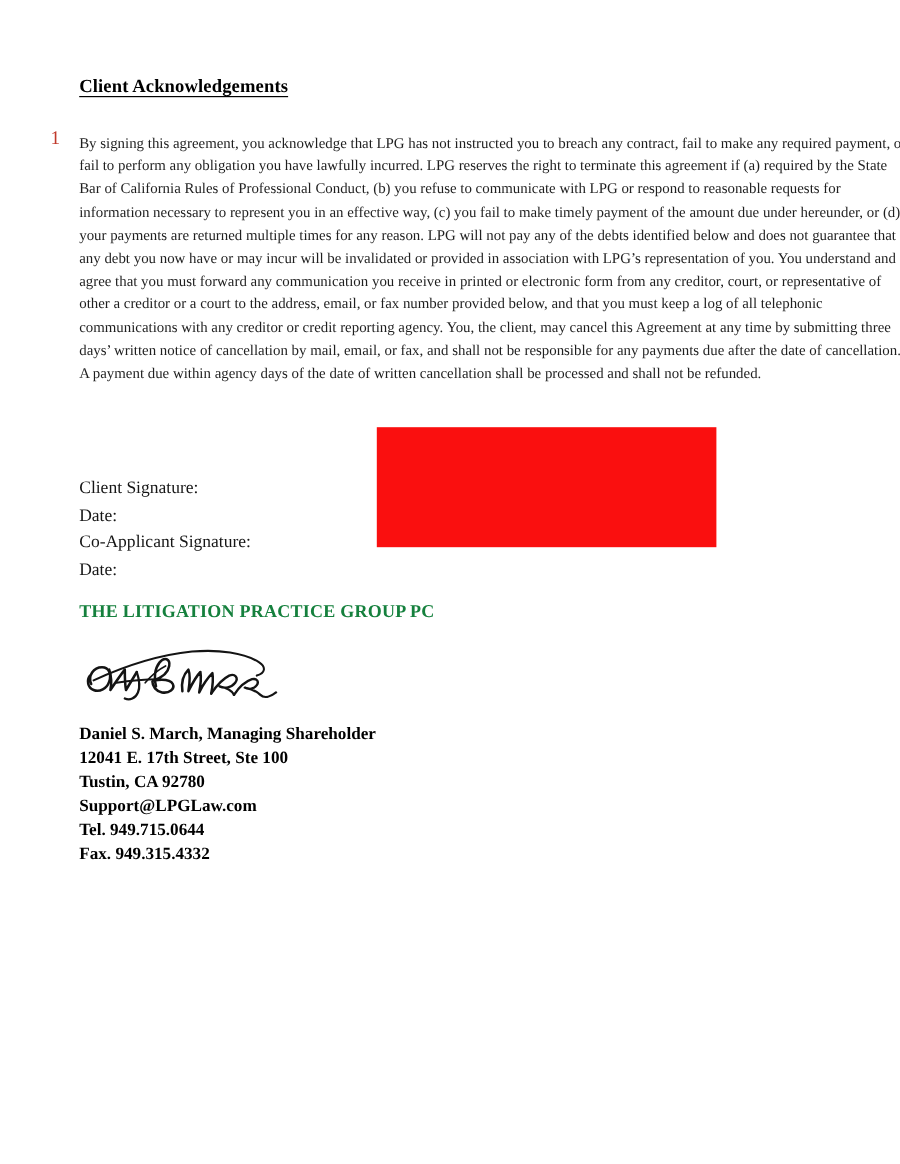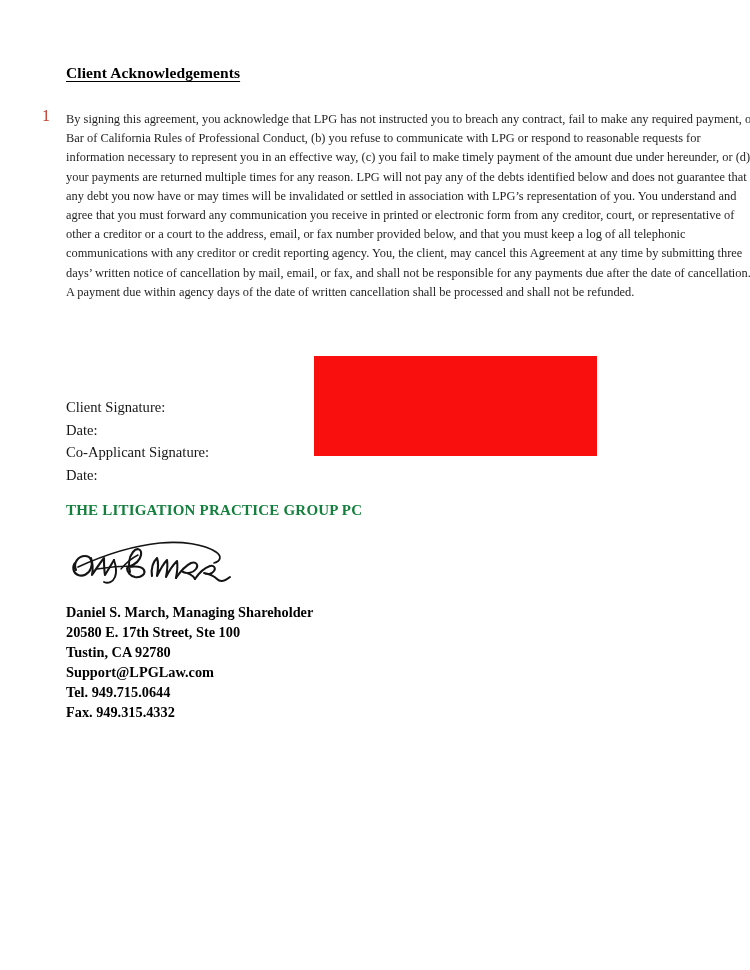--- a/index.html
+++ b/index.html
@@ -127,24 +127,25 @@
 <body>
 
 <div class="page">
 
   <div class="doc-heading">Client Acknowledgements</div>
 
   <div class="margin-number">1</div>
 
   <div class="body-block">
     <div class="body-line">By signing this agreement, you acknowledge that LPG has not instructed you to breach any contract, fail to make any required payment, or</div>
+    <div class="body-line">fail to perform any obligation you have lawfully incurred. LPG reserves the right to terminate this agreement if (a) required by the State</div>
     <div class="body-line">Bar of California Rules of Professional Conduct, (b) you refuse to communicate with LPG or respond to reasonable requests for</div>
     <div class="body-line">information necessary to represent you in an effective way, (c) you fail to make timely payment of the amount due under hereunder, or (d)</div>
     <div class="body-line">your payments are returned multiple times for any reason. LPG will not pay any of the debts identified below and does not guarantee that</div>
-    <div class="body-line">any debt you now have or may times will be invalidated or settled in association with LPG’s representation of you. You understand and</div>
+    <div class="body-line">any debt you now have or may incur will be invalidated or provided in association with LPG’s representation of you. You understand and</div>
     <div class="body-line">agree that you must forward any communication you receive in printed or electronic form from any creditor, court, or representative of</div>
     <div class="body-line">other a creditor or a court to the address, email, or fax number provided below, and that you must keep a log of all telephonic</div>
     <div class="body-line">communications with any creditor or credit reporting agency. You, the client, may cancel this Agreement at any time by submitting three</div>
     <div class="body-line">days’ written notice of cancellation by mail, email, or fax, and shall not be responsible for any payments due after the date of cancellation.</div>
     <div class="body-line">A payment due within agency days of the date of written cancellation shall be processed and shall not be refunded.</div>
   </div>
 
   <div class="sig-fields">
     <div class="sig-field-line">Client Signature:</div>
     <div class="sig-field-line">Date:</div>
@@ -168,21 +169,21 @@
         <path d="M112 42 C116 36, 121 30, 127 27 C132 25, 135 29, 132 33 C129 37, 123 38, 119 36 C124 37, 129 39, 131 43" stroke-width="2"></path>
         <path d="M131 43 C135 37, 140 32, 146 30 C150 29, 152 32, 150 35 C148 38, 143 39, 140 37 C145 38, 150 40, 153 43 C156 46, 161 45, 166 41" stroke-width="2"></path>
         <path d="M14 31 C38 20, 66 10, 96 7 C118 5, 140 8, 152 16 C158 20, 157 25, 150 27" stroke-width="1.7"></path>
         <path d="M57 33 C62 27, 68 22, 74 19" stroke-width="1.4"></path>
       </g>
     </svg>
   </div>
 
   <div class="contact-block">
     <div class="contact-line">Daniel S. March, Managing Shareholder</div>
-    <div class="contact-line">20580 E. 17th Street, Ste 100</div>
+    <div class="contact-line">12041 E. 17th Street, Ste 100</div>
     <div class="contact-line">Tustin, CA 92780</div>
     <div class="contact-line">Support@LPGLaw.com</div>
     <div class="contact-line">Tel. 949.715.0644</div>
     <div class="contact-line">Fax. 949.315.4332</div>
   </div>
 
   <div class="redaction-footer"></div>
 
 </div>
 

